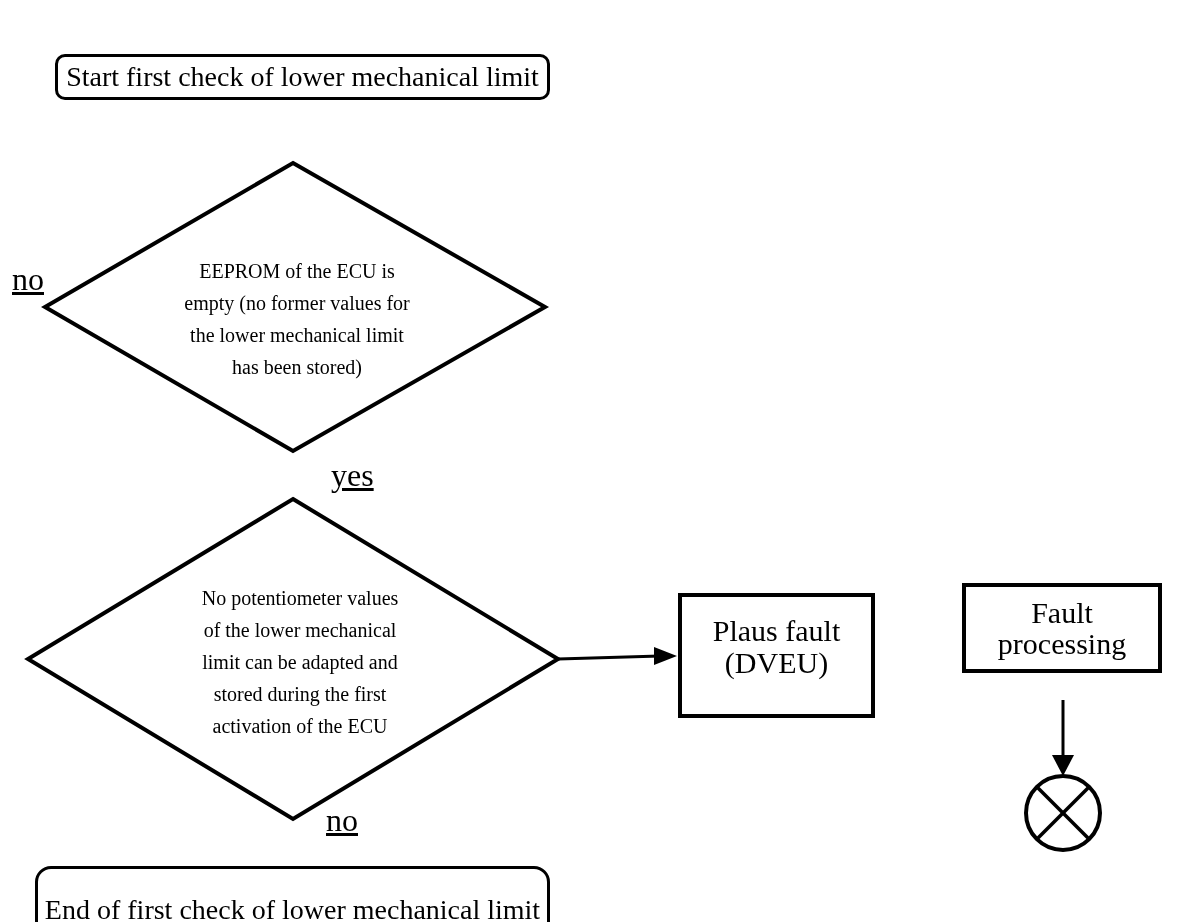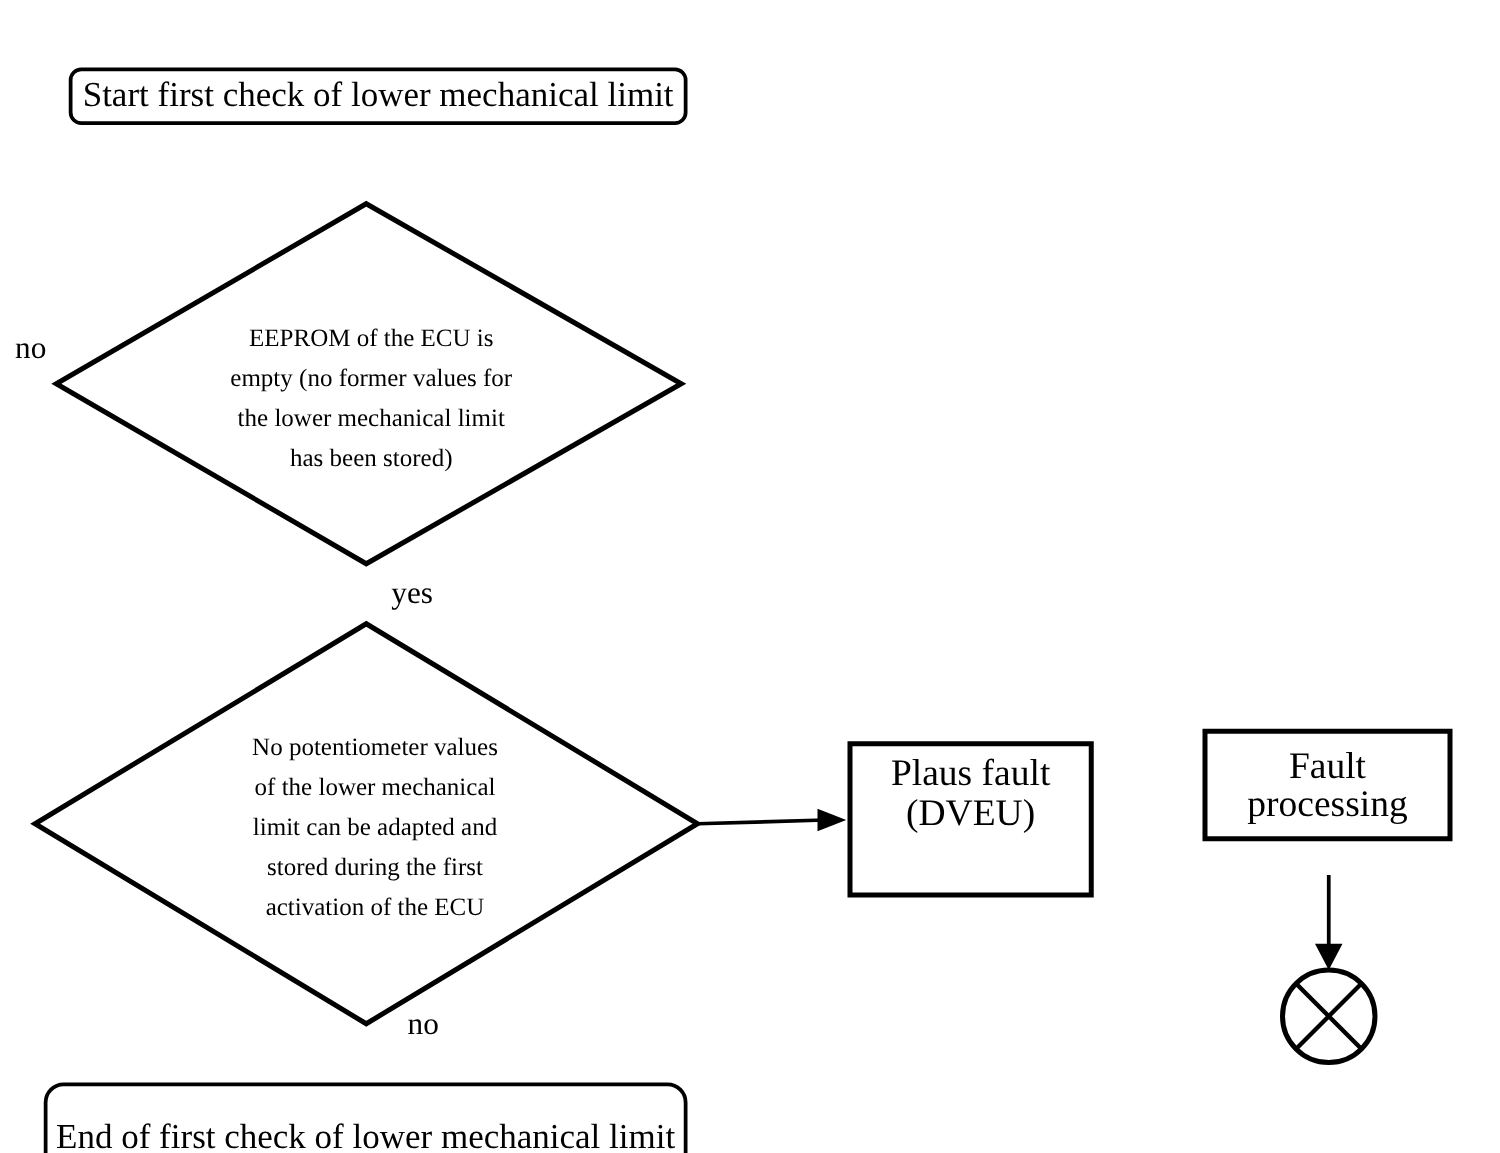--- a/index.html
+++ b/index.html
@@ -52,44 +52,45 @@
   .process {
     border: 4px solid #000000;
     font-size: 30px;
     line-height: 32px;
     white-space: pre-line;
   }
   .plaus-box {
     left: 678px; top: 550px;
     width: 197px; height: 125px;
     align-items: flex-start;
-    padding-top: 6px;
+    padding-top: 18px;
   }
   .fault-box {
     left: 962px; top: 540px;
     width: 200px; height: 90px;
     line-height: 31px;
   }
   .diamond-label {
     position: absolute;
     text-align: center;
     white-space: pre-line;
     font-size: 20px;
     line-height: 32px;
   }
   .d1-label { left: 97px;  top: 212px; width: 400px; }
   .d2-label { left: 100px;  top: 539px; width: 400px; }
   .edge-label {
     position: absolute;
-    font-size: 25px;
+    font-size: 32px;
     line-height: 32px;
     white-space: nowrap;
+    text-decoration: underline;
   }
   .lbl-no1  { left: 12px;  top: 220px; }
-  .lbl-yes1 { left: 313px; top: 416px; }
+  .lbl-yes1 { left: 331px; top: 416px; }
   .lbl-no2  { left: 326px; top: 761px; }
 </style>
 </head>
 <body>
 
 <div class="canvas">
 
   <svg class="shapes" viewBox="0 0 1200 922">
     <polygon points="293,120 545,264 293,408 45,264" fill="#ffffff" stroke="#000000" stroke-width="4"></polygon>
     <polygon points="293,456 558,616 293,776 28,616" fill="#ffffff" stroke="#000000" stroke-width="4"></polygon>

